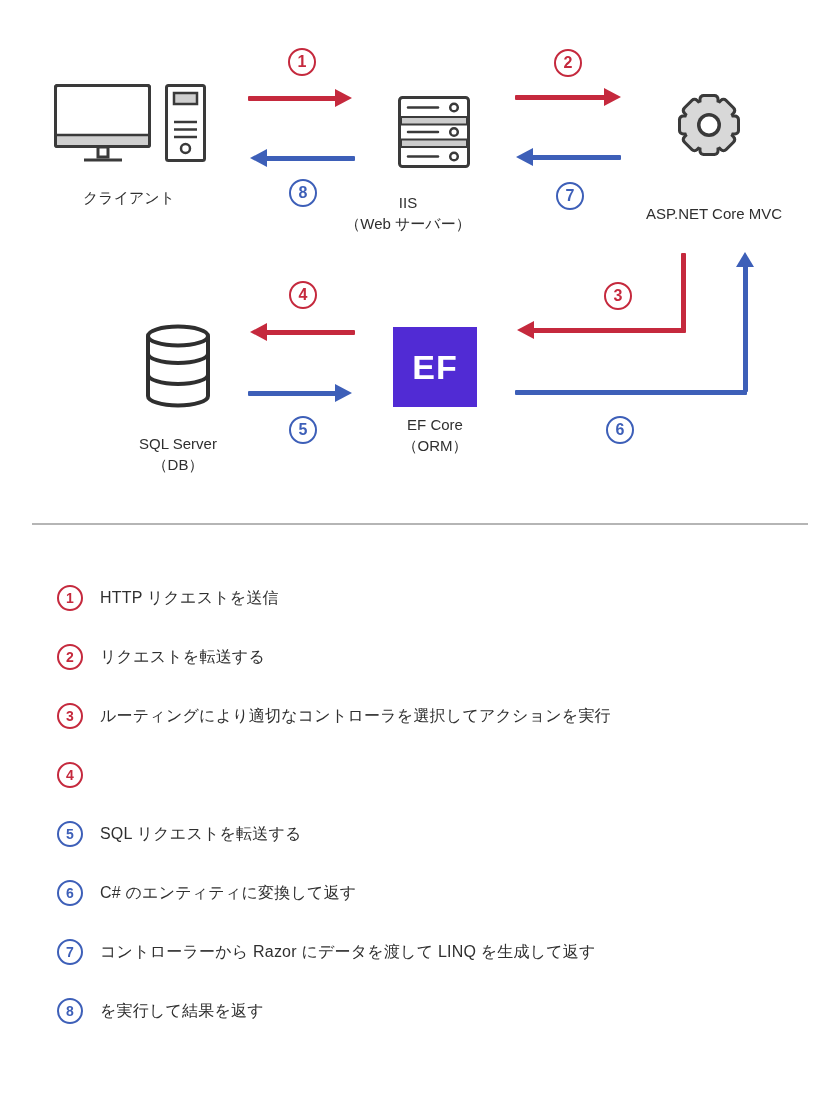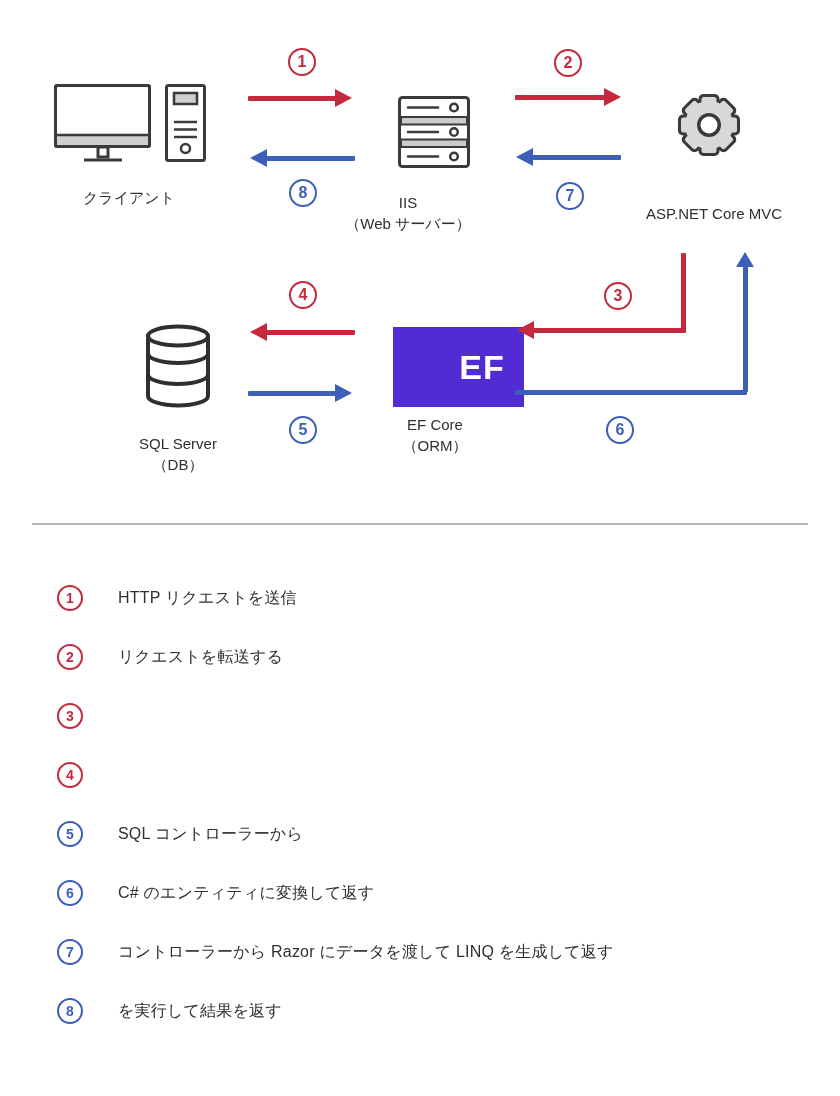--- a/index.html
+++ b/index.html
@@ -31,36 +31,36 @@
 
   
   .node-label{
     position:absolute;transform:translateX(-50%);text-align:center;
     font-size:15px;font-weight:400;line-height:21px;color:#2f2f2f;white-space:nowrap;
   }
 
   
   .ef-box{
     position:absolute;left:393px;top:327px;width:84px;height:80px;
-    background:var(--purple);display:flex;align-items:center;justify-content:center;padding-left:47px;
+    background:var(--purple);display:flex;align-items:center;justify-content:center;
   }
   .ef-box span{color:#fff;font-size:34px;font-weight:bold;letter-spacing:1px;}
 
   .divider{position:absolute;left:32px;top:523px;width:776px;height:2px;background:#b5b5b5;}
 
   
   .steps{position:absolute;left:57px;top:585px;}
   .step{display:flex;align-items:center;height:26px;margin-bottom:33px;}
   .step-badge{
     width:26px;height:26px;box-sizing:border-box;flex:none;
     border:2px solid currentColor;border-radius:50%;background:#fff;
     display:flex;align-items:center;justify-content:center;
     font-size:14px;font-weight:bold;
   }
-  .step-text{margin-left:35px;font-size:16px;color:#2f2f2f;letter-spacing:.2px;white-space:nowrap;}
+  .step-text{margin-left:17px;font-size:16px;color:#2f2f2f;letter-spacing:.2px;white-space:nowrap;}
 </style>
 </head>
 <body>
 
 <div class="abs" style="inset:0">
 
   <svg class="abs" style="left:54px;top:84px" width="152" height="80" viewBox="0 0 152 80">
     <rect x="1.5" y="1.5" width="94" height="61" rx="2" fill="#fff" stroke="#3a3a3a" stroke-width="3"></rect>
     <rect x="3" y="51.5" width="91" height="9.5" fill="#cfcfcf"></rect>
     <line x1="2" y1="51" x2="95" y2="51" stroke="#3a3a3a" stroke-width="2.5"></line>
@@ -217,31 +217,32 @@
     <div class="step">
       <div class="step-badge red">
           <span>2</span>
         </div>
       <div class="step-text">リクエストを転送する</div>
     </div>
     <div class="step">
       <div class="step-badge red">
           <span>3</span>
         </div>
+      <div class="step-text">ルーティングにより適切なコントローラを選択してアクションを実行</div>
     </div>
     <div class="step">
       <div class="step-badge red">
           <span>4</span>
         </div>
     </div>
     <div class="step">
       <div class="step-badge blue">
           <span>5</span>
         </div>
-      <div class="step-text">SQL コントローラーから</div>
+      <div class="step-text">SQL リクエストを転送する</div>
     </div>
     <div class="step">
       <div class="step-badge blue">
           <span>6</span>
         </div>
       <div class="step-text">C# のエンティティに変換して返す</div>
     </div>
     <div class="step">
       <div class="step-badge blue">
           <span>7</span>

